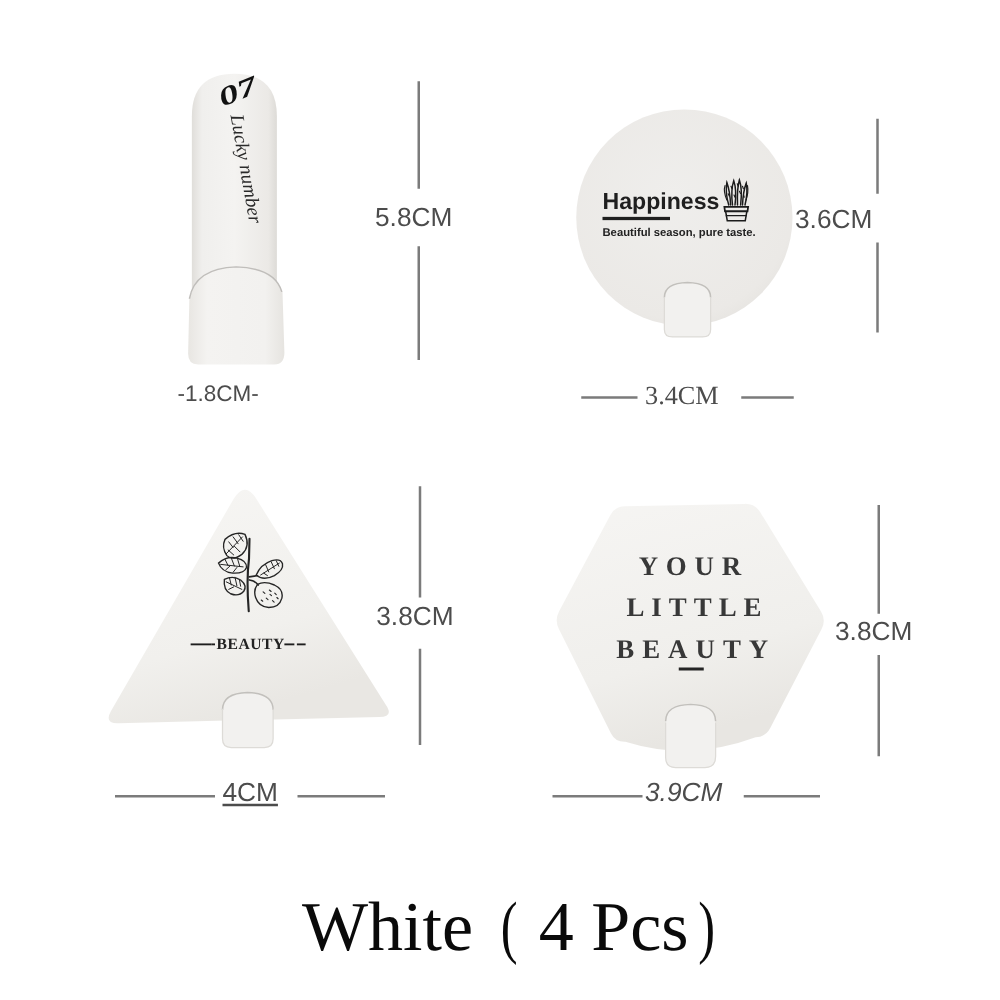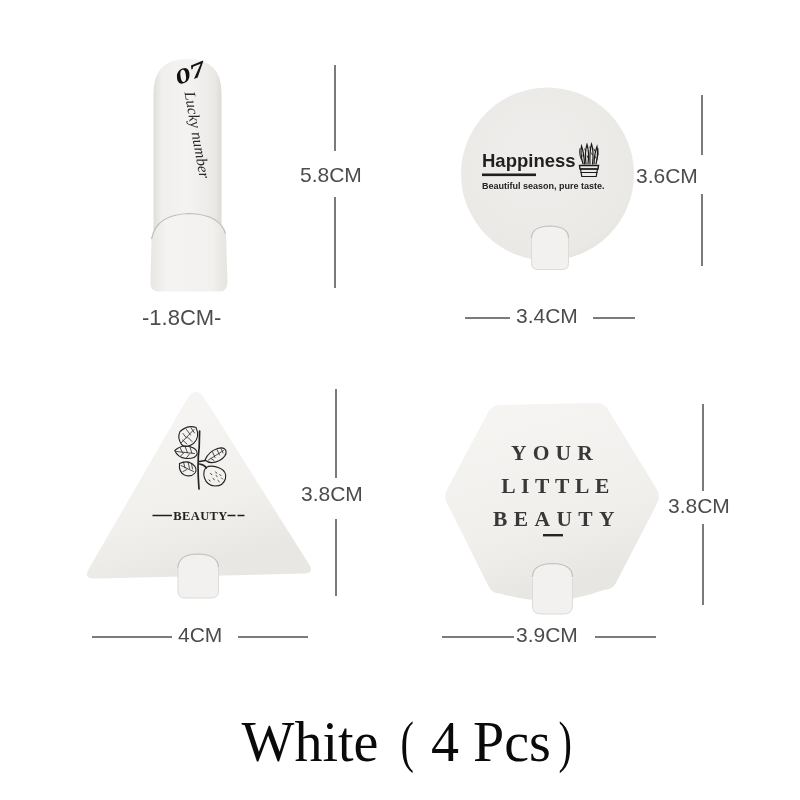--- a/index.html
+++ b/index.html
@@ -39,21 +39,21 @@
 
   <text x="0" y="5" font-family="Liberation Serif, serif" font-style="italic" font-size="15.5" fill="#2a2a2a" text-anchor="middle" transform="translate(77 95) rotate(80)">Lucky number</text>
 </svg>
 
 <div class="dline" style="left:334px;top:65px;width:2px;height:86px;"></div>
 
 <div class="dimtxt" style="left:300px;top:163px;">5.8CM</div>
 
 <div class="dline" style="left:334px;top:197px;width:2px;height:91px;"></div>
 
-<div class="dimtxt" style="left:142px;top:305px;font-size:22px;">-1.8CM-</div>
+<div class="dimtxt" style="left:142px;top:305px;font-size:18px;">-1.8CM-</div>
 
 <svg style="position:absolute;left:450px;top:80px;" width="210" height="200" viewBox="0 0 210 200">
   <defs>
     <radialGradient id="cirg" cx="0.45" cy="0.4" r="0.75">
       <stop offset="0" stop-color="#efeeec"></stop>
       <stop offset="0.75" stop-color="#ebe9e6"></stop>
       <stop offset="0.95" stop-color="#e2e0dc"></stop>
       <stop offset="1" stop-color="#dcdad6"></stop>
     </radialGradient>
     <linearGradient id="tabg" x1="0" y1="0" x2="0" y2="1">
@@ -90,21 +90,21 @@
 </svg>
 
 <div class="dline" style="left:701px;top:95px;width:2px;height:60px;"></div>
 
 <div class="dimtxt" style="left:636px;top:164px;">3.6CM</div>
 
 <div class="dline" style="left:701px;top:194px;width:2px;height:72px;"></div>
 
 <div class="dline" style="left:465px;top:317px;width:45px;height:2px;"></div>
 
-<div class="dimtxt" style="left:516px;top:304px;">3.4CM</div>
+<div class="dimtxt" style="left:516px;top:304px;font-family:Liberation Serif, serif;">3.4CM</div>
 
 <div class="dline" style="left:593px;top:317px;width:42px;height:2px;"></div>
 
 <svg style="position:absolute;left:60px;top:380px;" width="280" height="240" viewBox="0 0 280 240">
   <defs>
     <linearGradient id="trig" x1="0" y1="0" x2="0.35" y2="1">
       <stop offset="0" stop-color="#f7f6f4"></stop>
       <stop offset="0.7" stop-color="#f1f0ed"></stop>
       <stop offset="1" stop-color="#e9e7e3"></stop>
     </linearGradient>
@@ -142,21 +142,21 @@
 </svg>
 
 <div class="dline" style="left:335px;top:389px;width:2px;height:89px;"></div>
 
 <div class="dimtxt" style="left:301px;top:482px;">3.8CM</div>
 
 <div class="dline" style="left:335px;top:519px;width:2px;height:77px;"></div>
 
 <div class="dline" style="left:92px;top:636px;width:80px;height:2px;"></div>
 
-<div class="dimtxt" style="left:178px;top:623px;">4CM</div>
+<div class="dimtxt" style="left:178px;top:623px;text-decoration:underline;">4CM</div>
 
 <div class="dline" style="left:238px;top:636px;width:70px;height:2px;"></div>
 
 <svg style="position:absolute;left:430px;top:390px;" width="250" height="240" viewBox="0 0 250 240">
   <defs>
     <linearGradient id="hexg" x1="0" y1="0" x2="0.3" y2="1">
       <stop offset="0" stop-color="#f6f5f3"></stop>
       <stop offset="0.7" stop-color="#f0efec"></stop>
       <stop offset="1" stop-color="#e8e6e2"></stop>
     </linearGradient>
@@ -178,19 +178,19 @@
 </svg>
 
 <div class="dline" style="left:702px;top:404px;width:2px;height:87px;"></div>
 
 <div class="dimtxt" style="left:668px;top:494px;">3.8CM</div>
 
 <div class="dline" style="left:702px;top:524px;width:2px;height:81px;"></div>
 
 <div class="dline" style="left:442px;top:636px;width:72px;height:2px;"></div>
 
-<div class="dimtxt" style="left:516px;top:623px;">3.9CM</div>
+<div class="dimtxt" style="left:516px;top:623px;font-style:italic;">3.9CM</div>
 
 <div class="dline" style="left:595px;top:636px;width:61px;height:2px;"></div>
 
 <div style="position:absolute;left:8px;top:710px;width:800px;text-align:center;font-family:'Liberation Serif',serif;font-size:56px;line-height:64px;color:#0a0a0a;">White<span style="display:inline-block;transform:scaleX(0.72);margin:0 14px 0 20px;">(</span>4 Pcs<span style="display:inline-block;transform:scaleX(0.72);margin:0 0 0 5px;">)</span></div>
 
 </div>
 
 </body></html>

